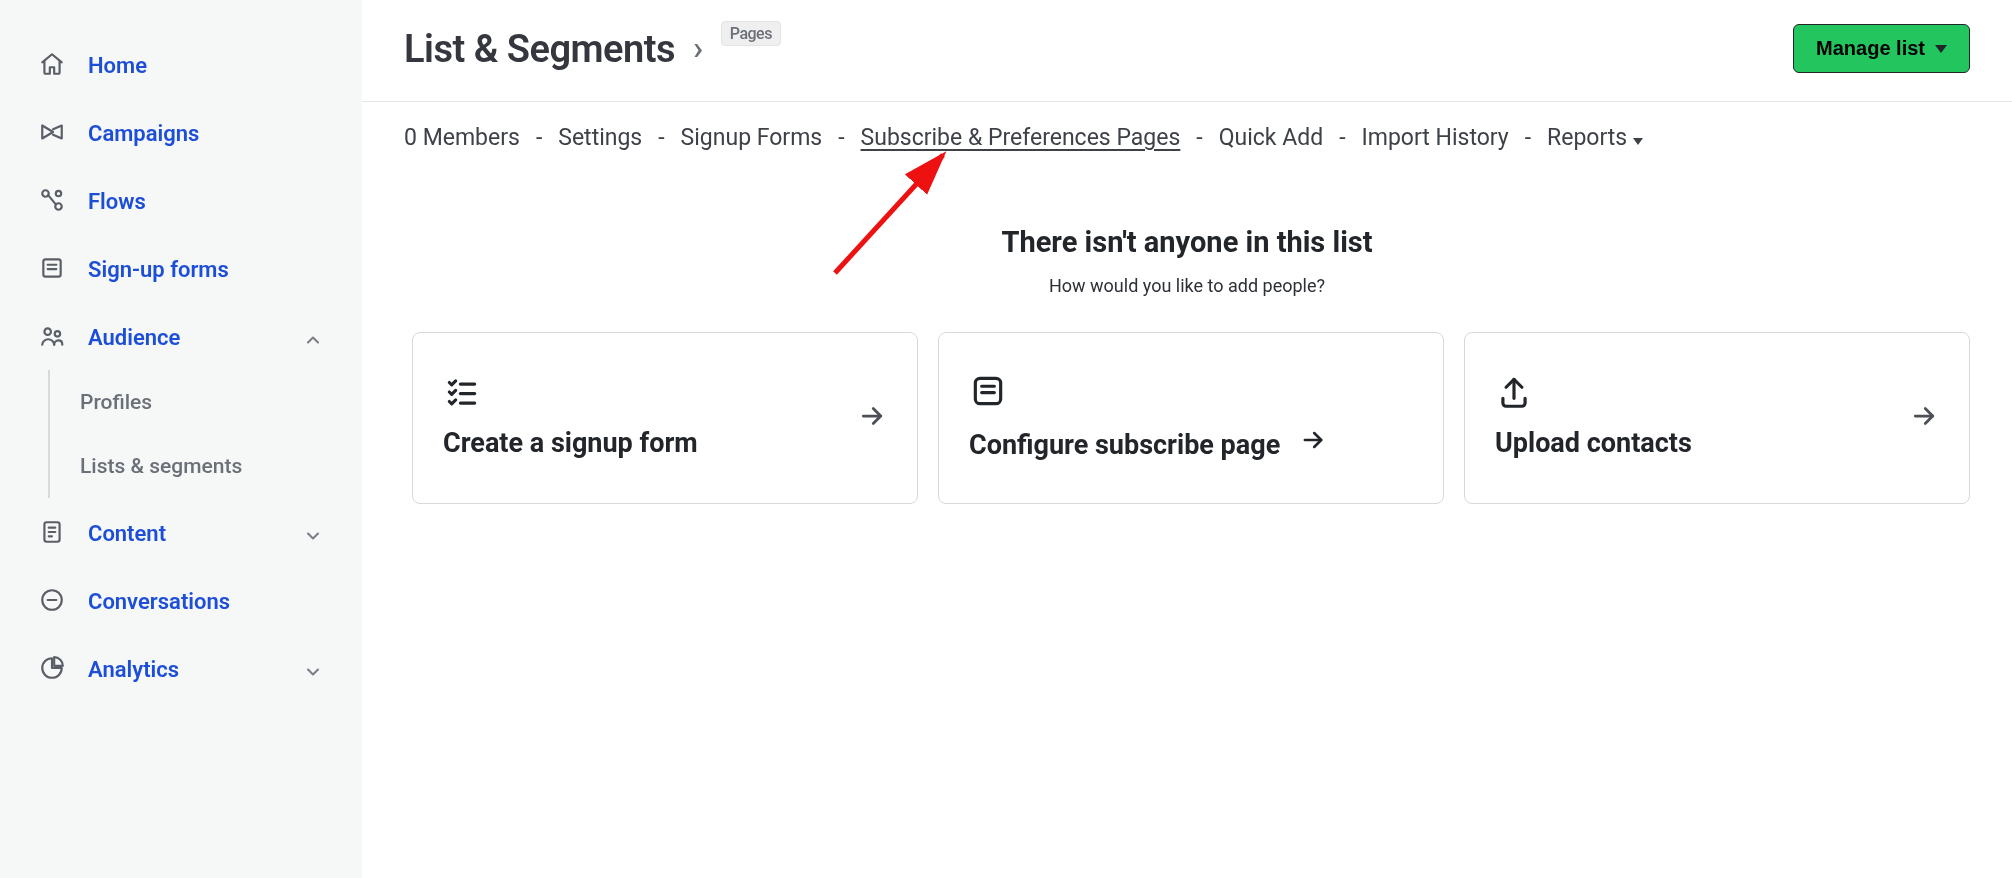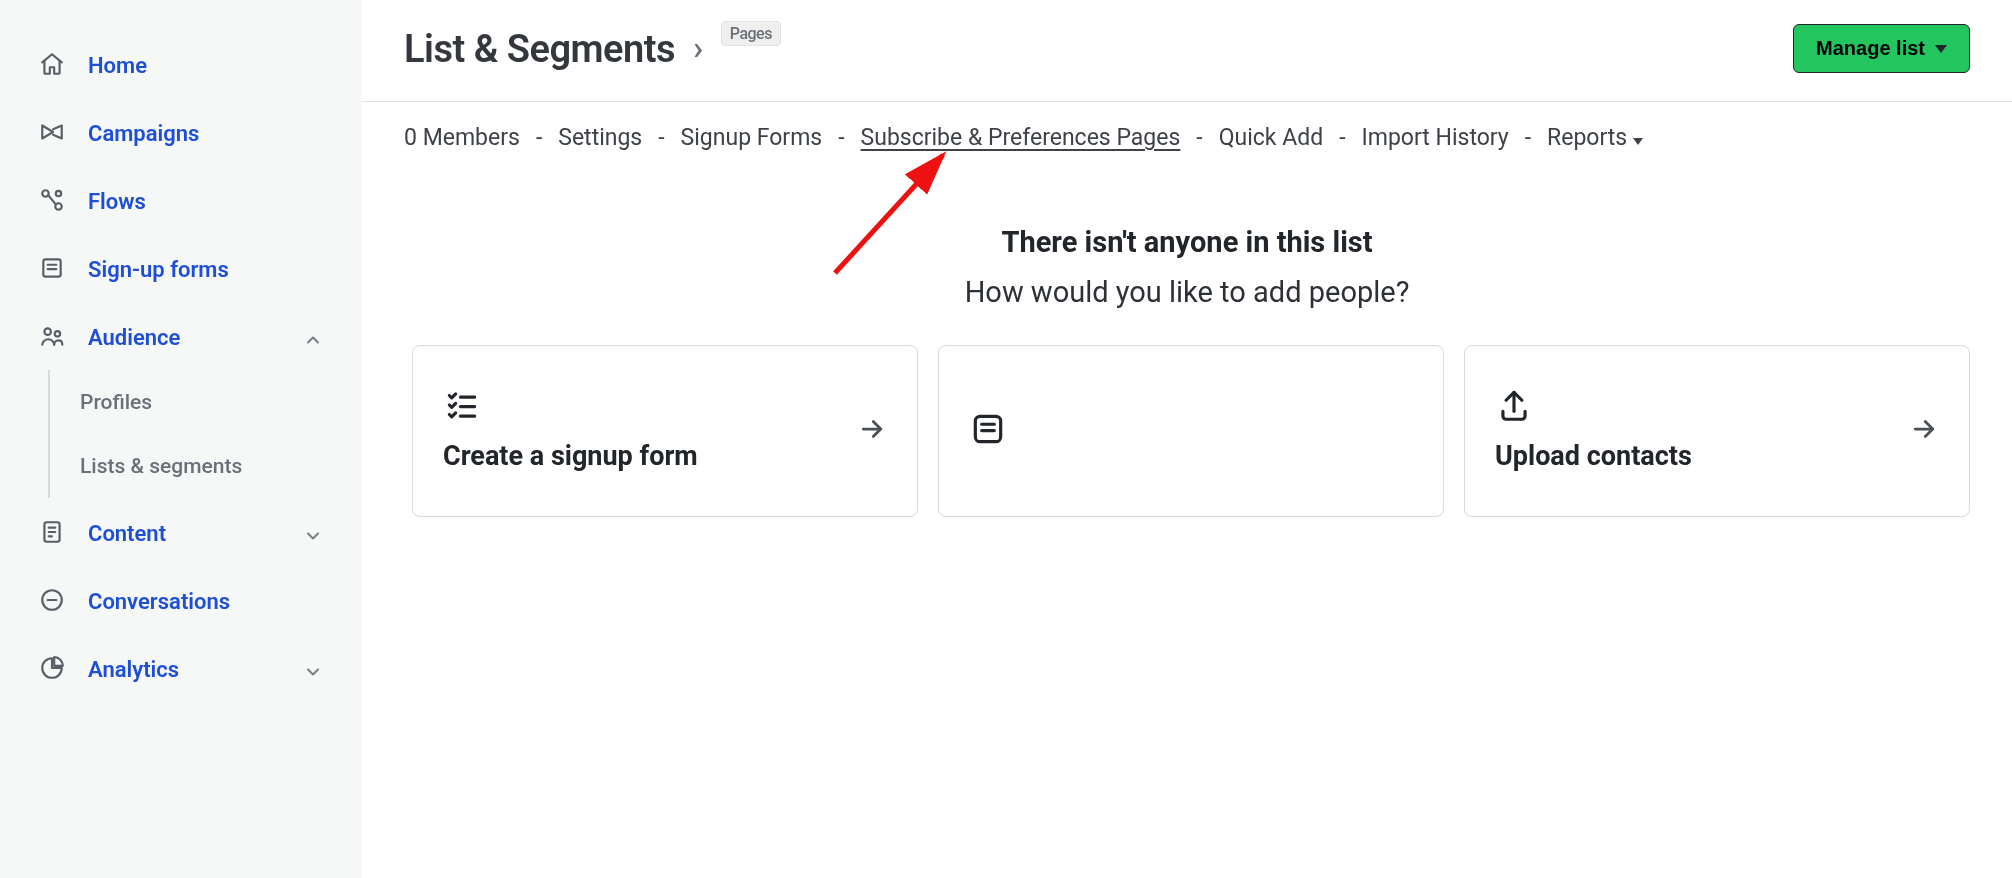--- a/index.html
+++ b/index.html
@@ -133,21 +133,21 @@
 }
 .empty-title {
   text-align: center;
   font-size: 29px;
   font-weight: 700;
   color: #222529;
   margin-top: 24px;
 }
 .empty-sub {
   text-align: center;
-  font-size: 29px;
+  font-size: 18px;
   color: #2d3036;
   margin-top: 16px;
   margin-bottom: 36px;
 }
 .cards {
   display: flex;
   gap: 20px;
   padding-left: 8px;
 }
 .card {
@@ -387,20 +387,29 @@
         </div>
 
         <div class="card">
           <div class="card-left">
             <span class="card-icon">
               <svg viewBox="0 0 24 24" width="38" height="38" fill="none" stroke="currentColor" stroke-width="2" stroke-linecap="round" stroke-linejoin="round">
                   <rect x="4" y="4" width="16" height="16" rx="3"></rect>
                   <path d="M8 9h8M8 13h8"></path>
                 </svg>
             </span>
+            <span class="card-title">
+              <span>Configure subscribe page</span>
+              <span class="inline-arrow">
+                <svg viewBox="0 0 24 24" width="28" height="28" fill="none" stroke="currentColor" stroke-width="2.2" stroke-linecap="round" stroke-linejoin="round">
+                    <path d="M5 12h14"></path>
+                    <path d="m13 6 6 6-6 6"></path>
+                  </svg>
+              </span>
+            </span>
           </div>
         </div>
 
         <div class="card">
           <div class="card-left">
             <span class="card-icon">
               <svg viewBox="0 0 24 24" width="38" height="38" fill="none" stroke="currentColor" stroke-width="2" stroke-linecap="round" stroke-linejoin="round">
                   <path d="M12 16V4"></path>
                   <path d="m7 9 5-5 5 5"></path>
                   <path d="M5 16v3a2 2 0 0 0 2 2h10a2 2 0 0 0 2-2v-3"></path>

